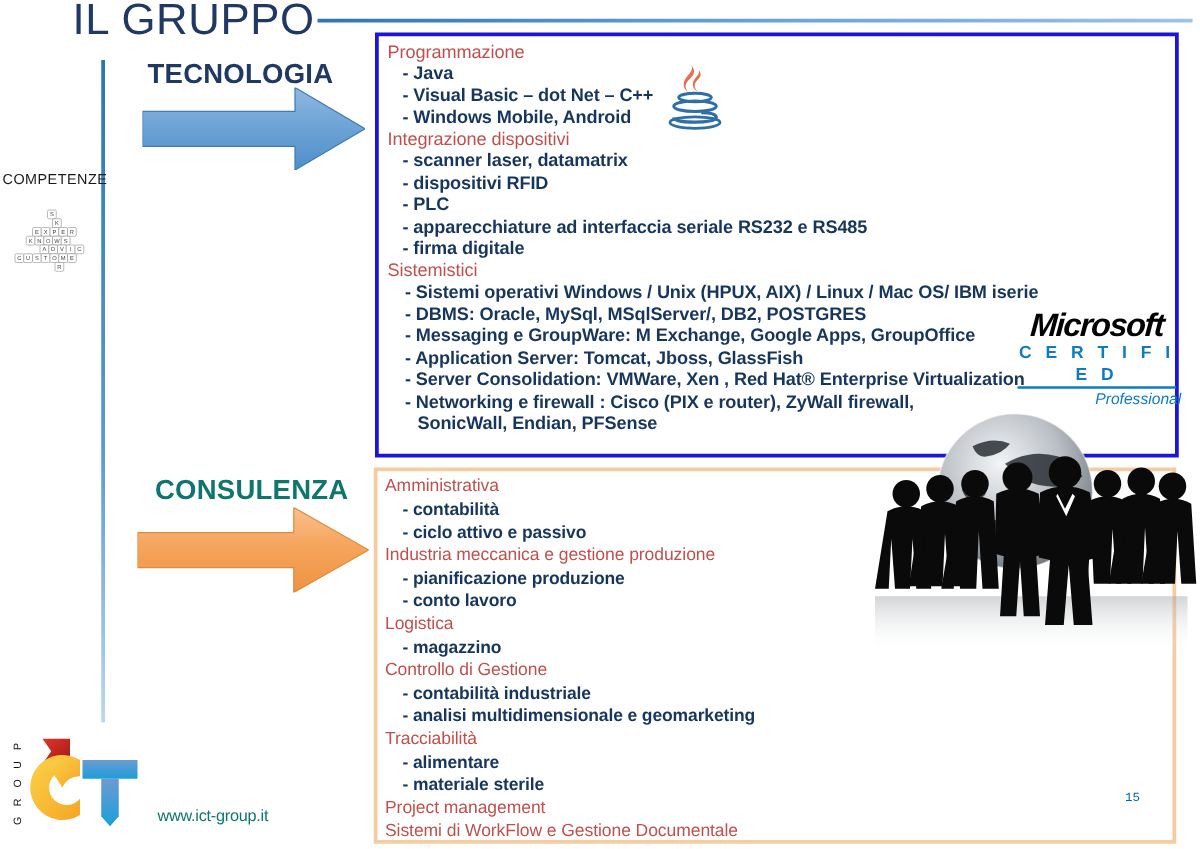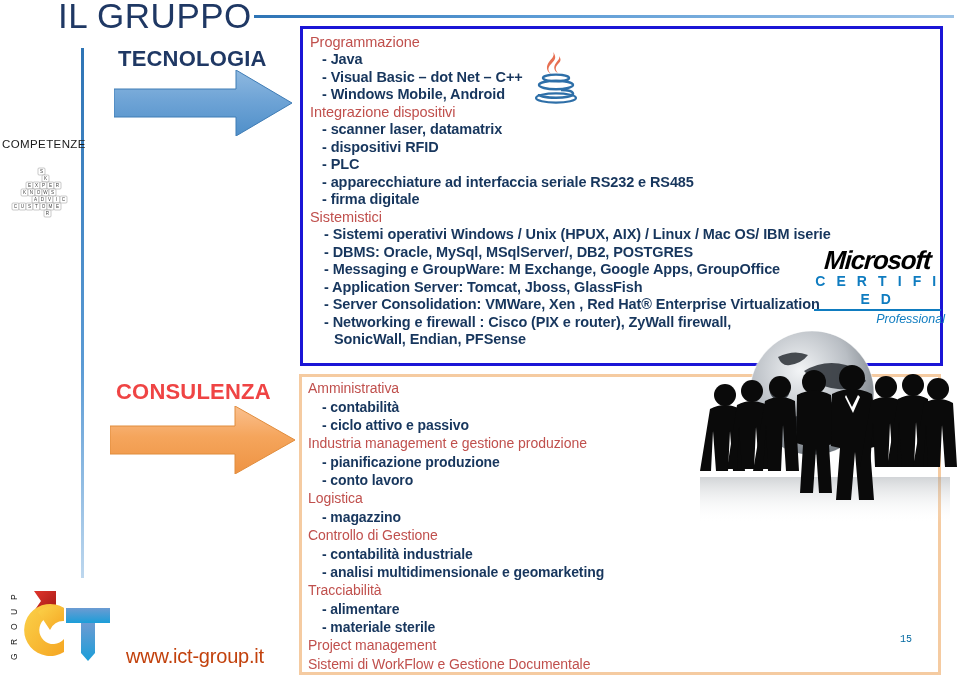--- a/index.html
+++ b/index.html
@@ -57,21 +57,21 @@
   }
 
   
   .sect-label {
     position: absolute;
     font-size: 22px;
     font-weight: bold;
     letter-spacing: 0.2px;
   }
   .sect-tecnologia { left: 118px; top: 46px; color: #1F3864; }
-  .sect-consulenza { left: 116px; top: 379px; color: #ef4444; }
+  .sect-consulenza { left: 124px; top: 379px; color: #0f766e; }
 
   
   .arrow { position: absolute; }
   .arrow-blue   { left: 114px; top: 70px;  width: 178px; height: 66px; }
   .arrow-orange { left: 110px; top: 406px; width: 185px; height: 68px; }
 
   
   .box-blue {
     position: absolute;
     left: 300px; top: 26px;
@@ -159,22 +159,22 @@
 
   
   .ict-logo {
     position: absolute;
     left: 8px; top: 578px;
     width: 112px; height: 96px;
   }
   .site-url {
     position: absolute;
     left: 126px; top: 645px;
-    font-size: 20px;
-    color: #c2410c;
+    font-size: 13px;
+    color: #0f766e;
     letter-spacing: -0.2px;
   }
   .page-num {
     position: absolute;
     left: 900px; top: 634px;
     font-size: 10px;
     color: #0369a1;
     font-family: Liberation Mono, monospace;
   }
 </style>
@@ -314,21 +314,21 @@
     <polygon points="0,20 125,20 125,0 185,34 125,68 125,48 0,48" fill="url(#gOrange)" stroke="#E08C3C" stroke-width="1"></polygon>
   </svg>
 
   <div class="box-orange"></div>
 
   <div class="txt-block orange-text-block">
     <div class="hdr">Amministrativa</div>
     <div class="itm">- contabilità</div>
     <div class="itm">- ciclo attivo e passivo</div>
 
-    <div class="hdr">Industria management e gestione produzione</div>
+    <div class="hdr">Industria meccanica e gestione produzione</div>
     <div class="itm">- pianificazione produzione</div>
     <div class="itm">- conto lavoro</div>
 
     <div class="hdr">Logistica</div>
     <div class="itm">- magazzino</div>
 
     <div class="hdr">Controllo di Gestione</div>
     <div class="itm">- contabilità industriale</div>
     <div class="itm">-  analisi multidimensionale e geomarketing</div>
 

